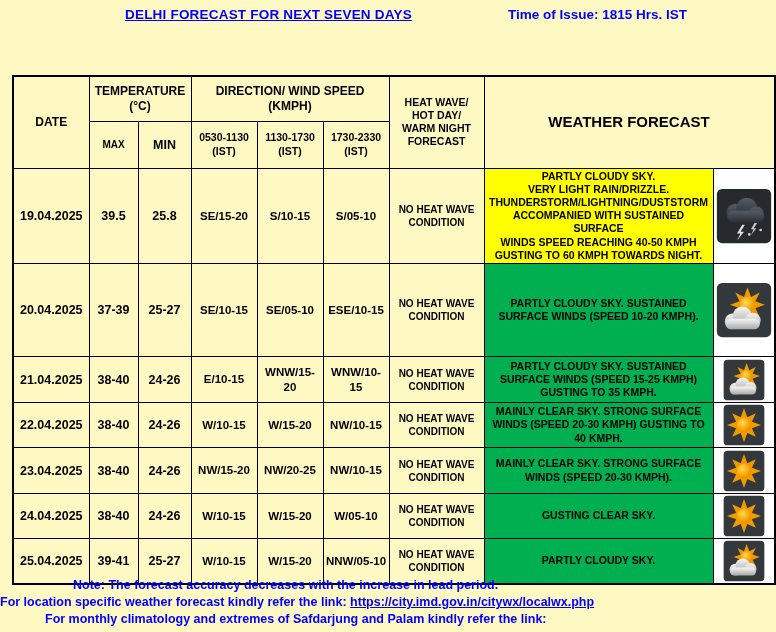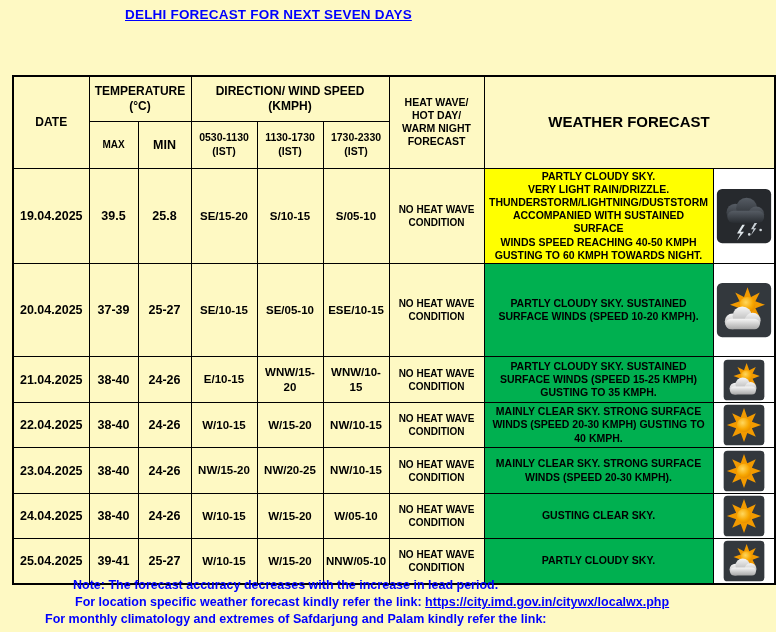--- a/index.html
+++ b/index.html
@@ -25,21 +25,21 @@
   .c-heat{font-size:10px;line-height:1.3;}
   .c-forecast{font-size:10.5px;line-height:1.26;white-space:pre-line;background:#00B050;padding:1px 3px;}
   .c-forecast.yellow{background:#FFFF00;}
   .c-icon{background:#fff;padding:0;}
   .wicon-lg{width:56px;height:56px;display:block;margin:0 auto;}
   .wicon-sm{width:42px;height:42px;display:block;margin:0 auto;}
 
   .notes{position:absolute;left:0;top:577px;width:776px;color:#0000FF;
         font-size:12.5px;line-height:17px;}
   .note-line1{padding-left:73px;}
-  .note-line2{padding-left:75px;}
+  .note-line2{}
   .note-line3{padding-left:45px;}
   .note-link{text-decoration:underline;color:#0000FF;cursor:pointer;}
 </style>
 </head>
 <body>
 
 <div class="page">
 
   <svg width="0" height="0" style="position:absolute">
     <defs>
@@ -53,20 +53,21 @@
           <stop offset="100%" stop-color="#a9a9a9"></stop>
       </linearGradient>
       <linearGradient id="darkCloudG" x1="0" y1="0" x2="0" y2="1">
         <stop offset="0%" stop-color="#565c64"></stop>
           <stop offset="100%" stop-color="#282c31"></stop>
       </linearGradient>
     </defs>
   </svg>
 
   <div class="page-title">DELHI FORECAST FOR NEXT SEVEN DAYS</div>
+  <div class="time-of-issue">Time of Issue: 1815 Hrs. IST</div>
 
   <table class="fc">
     <colgroup>
       <col style="width:76px">
         <col style="width:49px">
         <col style="width:53px">
       <col style="width:66px">
         <col style="width:66px">
         <col style="width:66px">
       <col style="width:95px">

